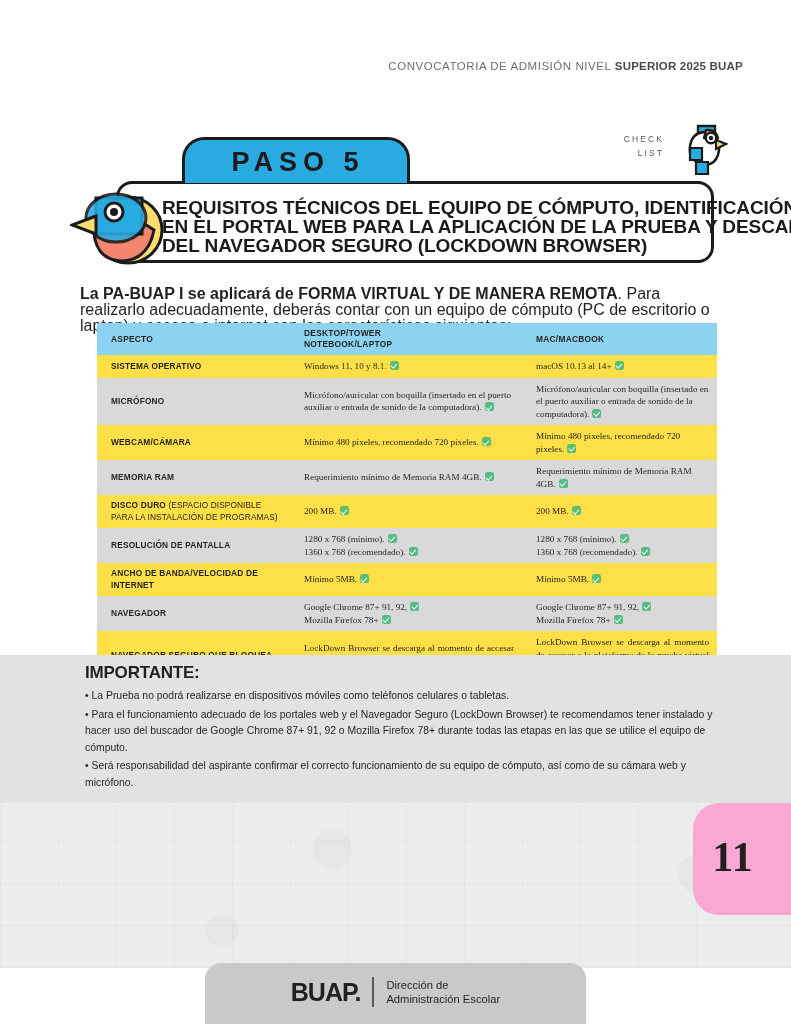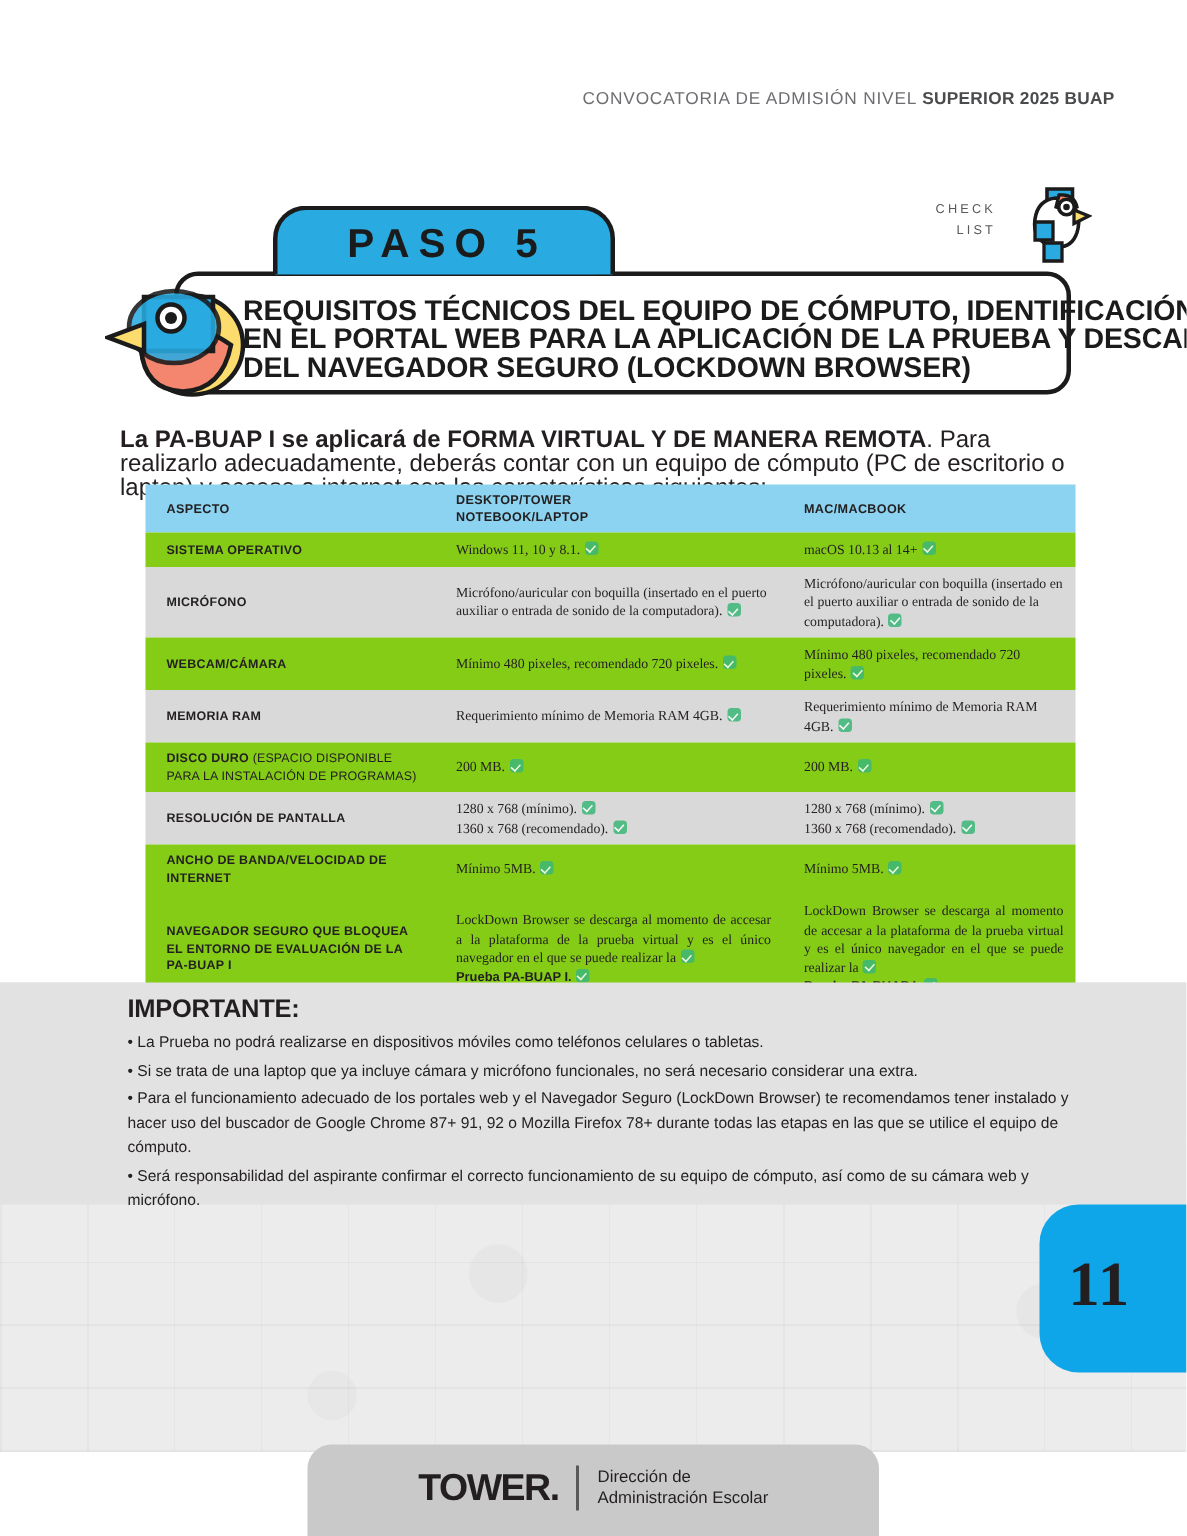--- a/index.html
+++ b/index.html
@@ -182,21 +182,21 @@
     height: 32px;
     font-size: 8.4px;
     font-weight: bold;
     letter-spacing: 0.25px;
     line-height: 11px;
     text-align: left;
     color: #231f20;
     vertical-align: middle;
   }
   .spec-table tbody tr.alt td { background: #d9d9d9; }
-  .spec-table tbody tr.plain td { background: #84cc16; }
+  .spec-table tbody tr.plain td { background: #fde047; }
 
   .cell-aspect {
     font-size: 8.3px;
     font-weight: bold;
     letter-spacing: 0.2px;
     line-height: 11.5px;
     color: #231f20;
   }
   .cell-aspect .sub {
     font-weight: normal;
@@ -266,21 +266,21 @@
     margin: 0 0 2px 0;
   }
 
   
   .page-badge {
     position: absolute;
     right: 0;
     top: 803px;
     width: 98px;
     height: 112px;
-    background: #0ea5e9;
+    background: #f9a8d4;
     border-radius: 26px 0 0 26px;
   }
   .page-badge .num {
     position: absolute;
     left: 0; right: 18px;
     top: 30px;
     text-align: center;
     font-family: "Liberation Serif", serif;
     font-size: 42px;
     font-weight: bold;
@@ -453,52 +453,62 @@
         </tr>
         <tr class="plain">
           <td class="cell-aspect">ANCHO DE BANDA/VELOCIDAD DE INTERNET</td>
           <td class="cell-val">
             <div>Mínimo 5MB.<span class="chk"></span></div>
           </td>
           <td class="cell-val">
             <div>Mínimo 5MB.<span class="chk"></span></div>
           </td>
         </tr>
+        <tr class="alt">
+          <td class="cell-aspect">NAVEGADOR</td>
+          <td class="cell-val">
+            <div>Google Chrome 87+ 91, 92,<span class="chk"></span></div>
+            <div>Mozilla Firefox 78+<span class="chk"></span></div>
+          </td>
+          <td class="cell-val">
+            <div>Google Chrome 87+ 91, 92,<span class="chk"></span></div>
+            <div>Mozilla Firefox 78+<span class="chk"></span></div>
+          </td>
+        </tr>
         <tr class="plain">
           <td class="cell-aspect">NAVEGADOR SEGURO QUE BLOQUEA EL ENTORNO DE EVALUACIÓN DE LA PA-BUAP I</td>
           <td class="cell-val justified">
             <div>LockDown Browser se descarga al momento de accesar a la plataforma de la prueba virtual y es el único navegador en el que se puede realizar la<span class="chk"></span></div>
             <div><b>Prueba PA-BUAP I.</b><span class="chk"></span></div>
           </td>
           <td class="cell-val justified">
             <div>LockDown Browser se descarga al momento de accesar a la plataforma de la prueba virtual y es el único navegador en el que se puede realizar la<span class="chk"></span></div>
             <div><b>Prueba PA-BUAP I.</b><span class="chk"></span></div>
           </td>
         </tr>
       </tbody>
   </table>
 
   <div class="important-band"></div>
   <div class="important-inner">
     <div class="important-title">IMPORTANTE:</div>
     <div class="important-list" id="important-list">
         <p>• La Prueba no podrá realizarse en dispositivos móviles como teléfonos celulares o tabletas.</p>
-        <p>• Si se trata de una laptop que ya incluye cámara y micrófono funcionales, no será necesario considerar una extra.</p>
         <p>• Para el funcionamiento adecuado de los portales web y el Navegador Seguro (LockDown Browser) te recomendamos tener instalado y hacer uso del buscador de Google Chrome 87+ 91, 92 o Mozilla Firefox 78+ durante todas las etapas en las que se utilice el equipo de cómputo.</p>
         <p>• Será  responsabilidad del aspirante confirmar el correcto funcionamiento de su equipo de cómputo, así como de su cámara web y micrófono.</p>
       </div>
   </div>
 
   <div class="page-badge">
     <div class="num">11</div>
   </div>
 
   <div class="footer-bar">
     <div class="footer-content">
-      <div class="footer-logo">TOWER.</div>
+      <div class="footer-logo">BUAP.</div>
       <div class="footer-div"></div>
       <div class="footer-dept">
         <div>Dirección de</div>
         <div>Administración Escolar</div>
       </div>
     </div>
   </div>
 
 </div>
 

